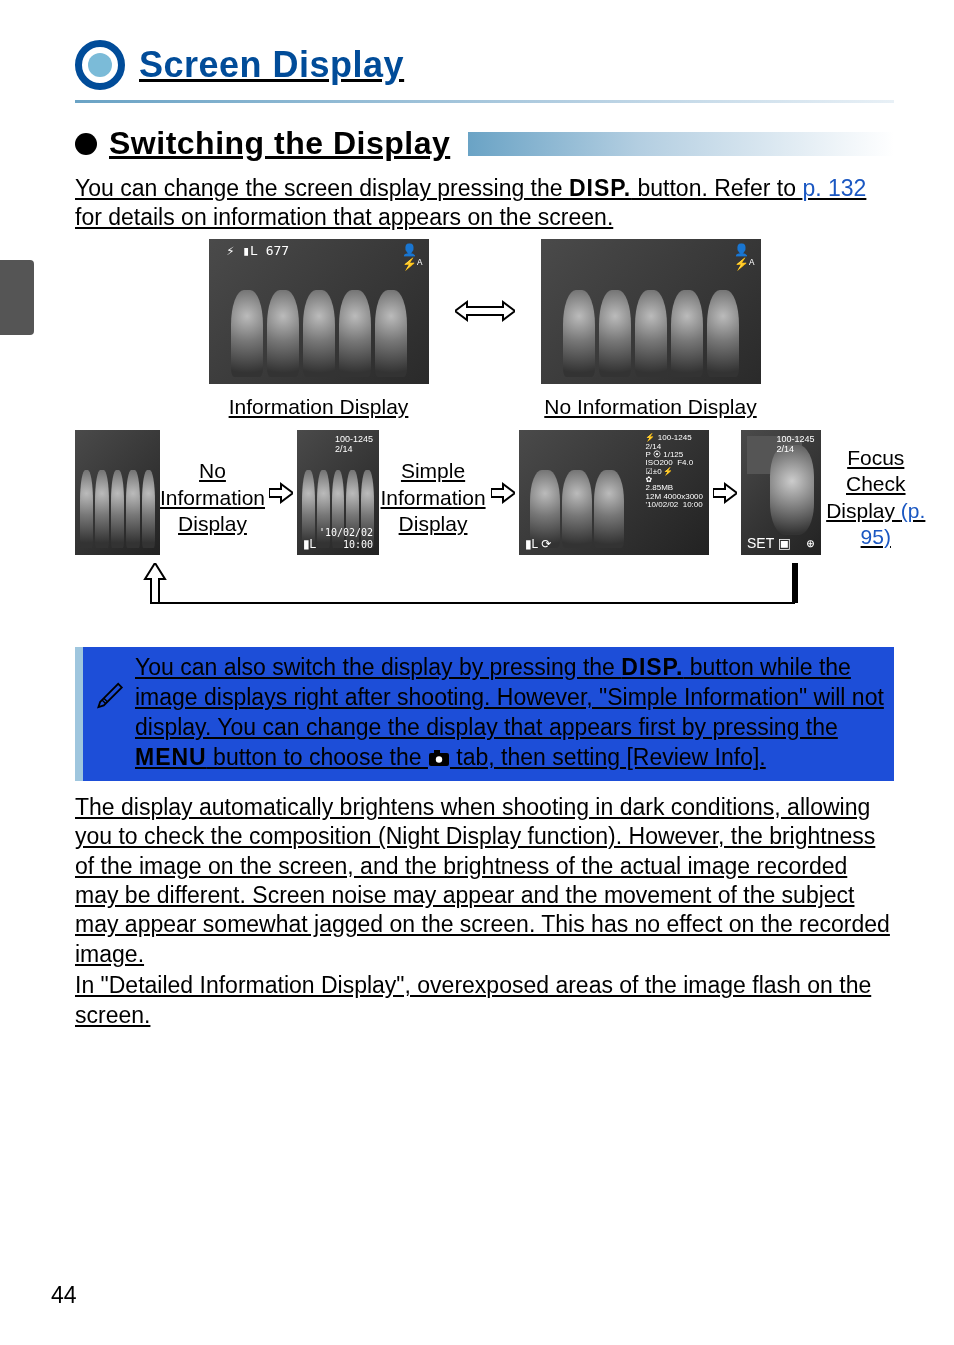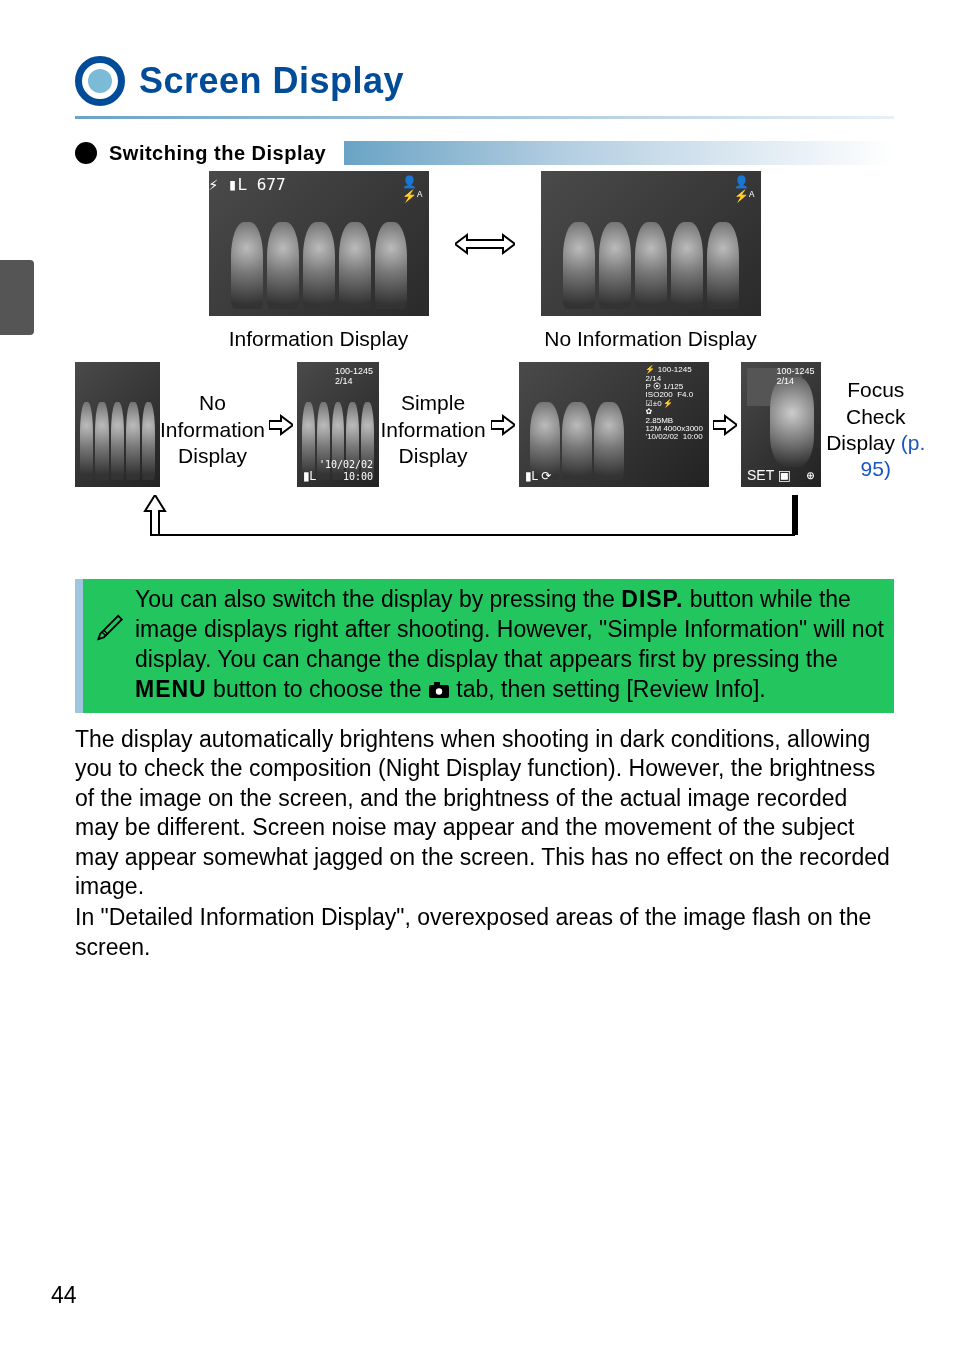--- a/index.html
+++ b/index.html
@@ -7,21 +7,22 @@
     padding: 0;
     background: #ffffff;
     font-family: Arial, Helvetica, sans-serif;
     color: #000;
   }
   .page {
     width: 954px;
     min-height: 1345px;
     position: relative;
     box-sizing: border-box;
-    padding: 56px 60px 40px 75px;
+    padding: 40px 60px 40px 75px;
+    text-decoration: underline;
   }
   .side-tab {
     position: absolute;
     left: 0;
     top: 260px;
     width: 34px;
     height: 75px;
     background: #555;
     border-radius: 0 4px 4px 0;
   }
@@ -76,21 +77,21 @@
   }
   .section-bullet {
     width: 22px;
     height: 22px;
     border-radius: 50%;
     background: #000;
     margin-right: 12px;
     flex-shrink: 0;
   }
   h2.section {
-    font-size: 20px;
+    font-size: 32px;
     font-weight: 900;
     margin: 0 18px 0 0;
     letter-spacing: 0.5px;
   }
   .section-grad {
     flex: 1;
     height: 24px;
     background: linear-gradient(to right, #6aa3c5, #b3cee1 40%, #ffffff);
   }
   p.body, span.body {
@@ -136,22 +137,22 @@
     gap: 4px;
   }
   .lcd .faces .f {
     flex: 1;
     background: radial-gradient(circle at 50% 30%, #bbb 0, #777 40%, #333 90%);
     border-radius: 40% 40% 10% 10%;
   }
   .overlay-tl {
     position: absolute;
     top: 4px;
-    left: 0;
-    font-size: 16px;
+    left: 18px;
+    font-size: 13px;
     color: #fff;
     font-family: monospace;
   }
   .overlay-tr {
     position: absolute;
     top: 4px;
     right: 6px;
     color: #fff;
     font-size: 12px;
   }
@@ -249,21 +250,21 @@
   }
   .loopback {
     position: relative;
     height: 70px;
     margin: 8px 0 0 0;
   }
   .note-box {
     display: flex;
     align-items: flex-start;
     border-left: 8px solid #9fc6de;
-    background: #22c55e;
+    background: #1d4ed8;
     padding: 6px 8px 6px 10px;
     margin: 14px 0 12px 0;
   }
   .note-icon {
     width: 42px;
     flex-shrink: 0;
     margin-top: 20px;
   }
   .note-text {
     font-size: 23px;
@@ -301,20 +302,23 @@
     <h1 class="title">Screen Display</h1>
   </div>
   <div class="title-rule"></div>
 
   <div class="section-row">
     <div class="section-bullet"></div>
     <h2 class="section">Switching the Display</h2>
     <div class="section-grad"></div>
   </div>
 
+  <p class="body">
+    <span>You can change the screen display pressing the </span><span class="disp-inline">DISP.</span><span> button. Refer to </span><span class="link">p. 132</span><span> for details on information that appears on the screen.</span>
+  </p>
 
 
   <div class="shooting-row">
     <div class="shot-block">
       <div class="lcd">
         <div class="overlay-tl">⚡ ▮L 677</div>
         <div class="overlay-tr">👤<br>⚡ᴬ</div>
         <div class="faces">
             <div class="f"></div>
             <div class="f"></div>

